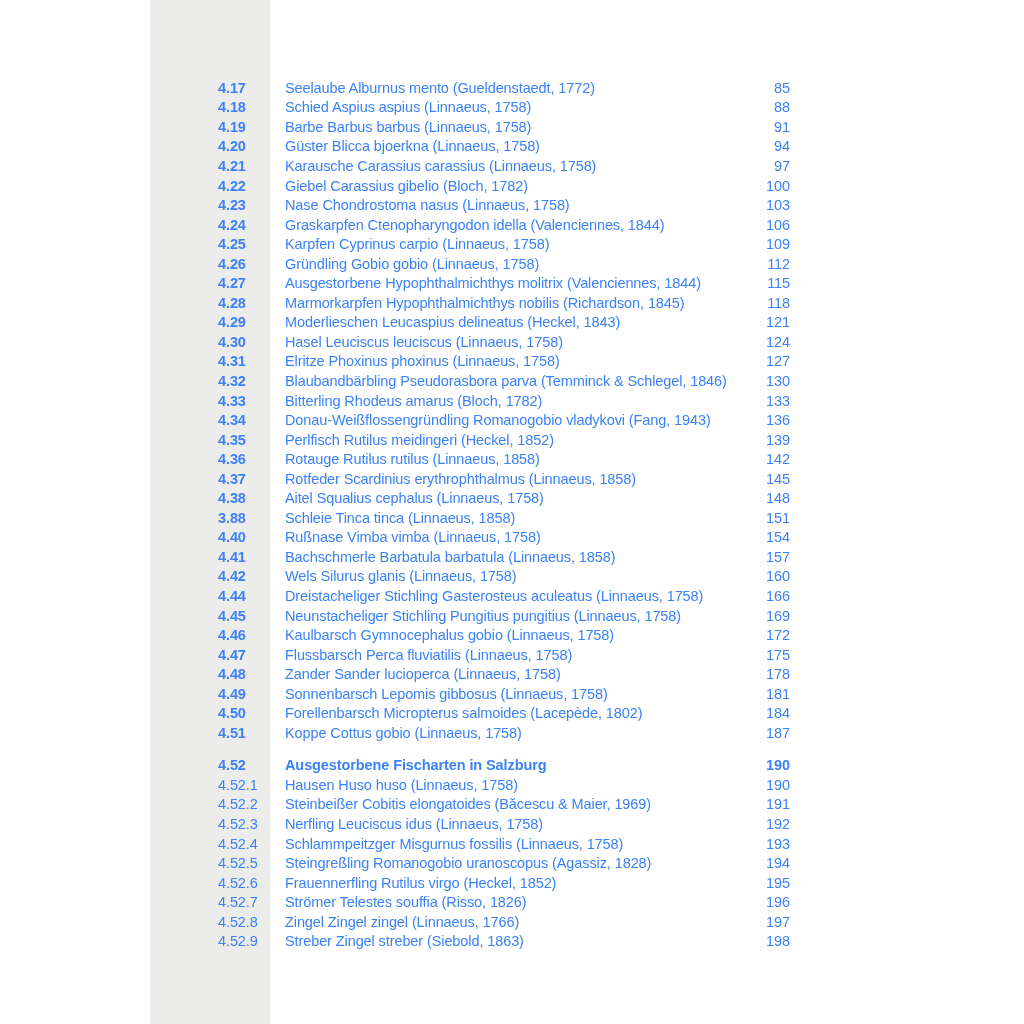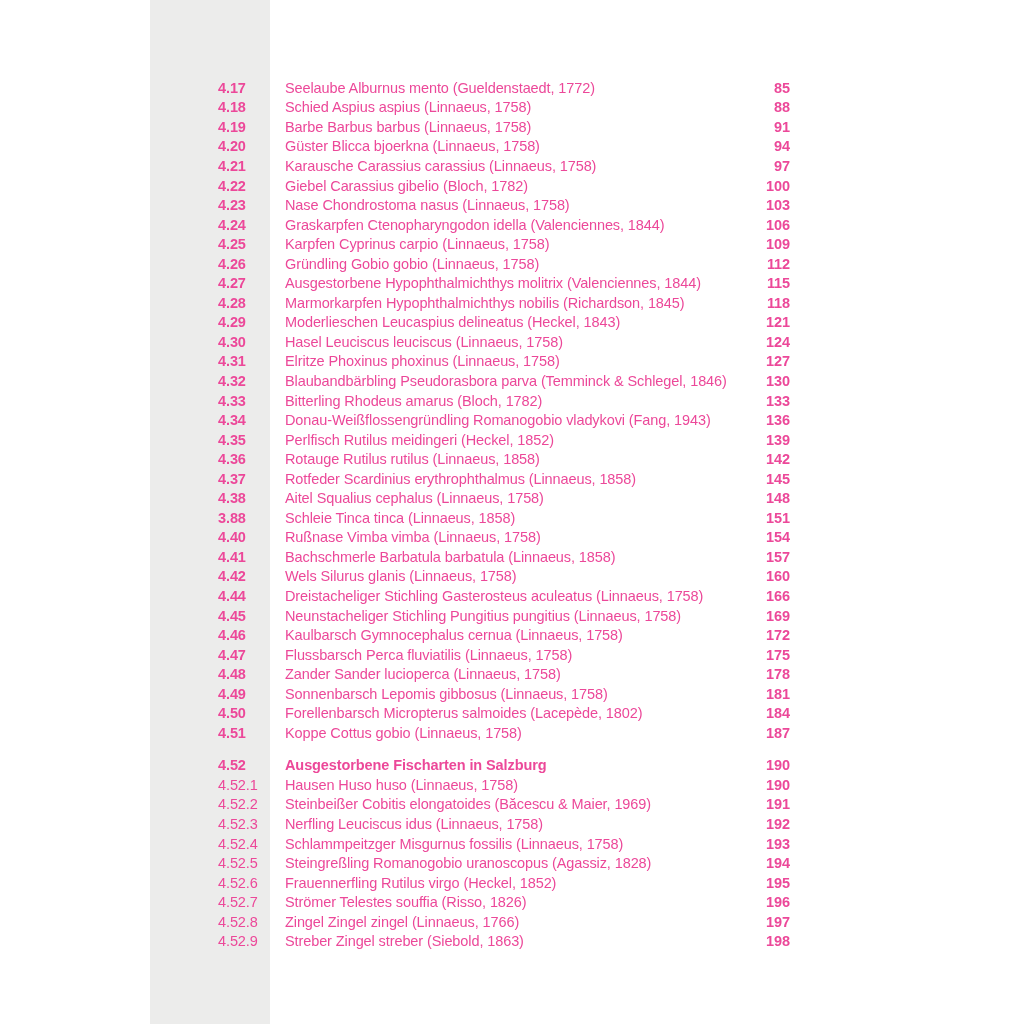--- a/index.html
+++ b/index.html
@@ -23,21 +23,21 @@
     top: 0;
     width: 120px;
     height: 1024px;
     background: #ececeb;
   }
   .toc {
     position: absolute;
     left: 218px;
     top: 78px;
     width: 572px;
-    color: #ec4899;
+    color: #3b82f6;
     font-size: 14.5px;
     letter-spacing: -0.1px;
   }
   .toc-row {
     display: flex;
     align-items: center;
     height: 19.56px;
     white-space: nowrap;
   }
   .toc-row.gap-before {
@@ -54,21 +54,20 @@
   .entry {
     flex: 1 1 auto;
     overflow: hidden;
   }
   .latin {
   }
   .page-num {
     flex: 0 0 42px;
     width: 42px;
     text-align: right;
-    font-weight: bold;
   }
   .toc-row.section-header .num,
   .toc-row.section-header .entry,
   .toc-row.section-header .page-num {
     font-weight: 700;
   }
 </style>
 </head>
 <body>
 
@@ -210,21 +209,21 @@
     <span class="entry"><span class="common">Dreistacheliger Stichling</span><span class="latin"> Gasterosteus aculeatus</span><span class="authority"> (Linnaeus, 1758)</span></span>
     <span class="page-num">166</span>
   </div>
       <div class="toc-row">
     <span class="num bold">4.45</span>
     <span class="entry"><span class="common">Neunstacheliger Stichling</span><span class="latin"> Pungitius pungitius</span><span class="authority"> (Linnaeus, 1758)</span></span>
     <span class="page-num">169</span>
   </div>
       <div class="toc-row">
     <span class="num bold">4.46</span>
-    <span class="entry"><span class="common">Kaulbarsch</span><span class="latin"> Gymnocephalus cernua</span><span class="authority"> (Linnaeus, 1758)</span></span>
+    <span class="entry"><span class="common">Kaulbarsch</span><span class="latin"> Gymnocephalus gobio</span><span class="authority"> (Linnaeus, 1758)</span></span>
     <span class="page-num">172</span>
   </div>
       <div class="toc-row">
     <span class="num bold">4.47</span>
     <span class="entry"><span class="common">Flussbarsch</span><span class="latin"> Perca fluviatilis</span><span class="authority"> (Linnaeus, 1758)</span></span>
     <span class="page-num">175</span>
   </div>
       <div class="toc-row">
     <span class="num bold">4.48</span>
     <span class="entry"><span class="common">Zander</span><span class="latin"> Sander lucioperca</span><span class="authority"> (Linnaeus, 1758)</span></span>

